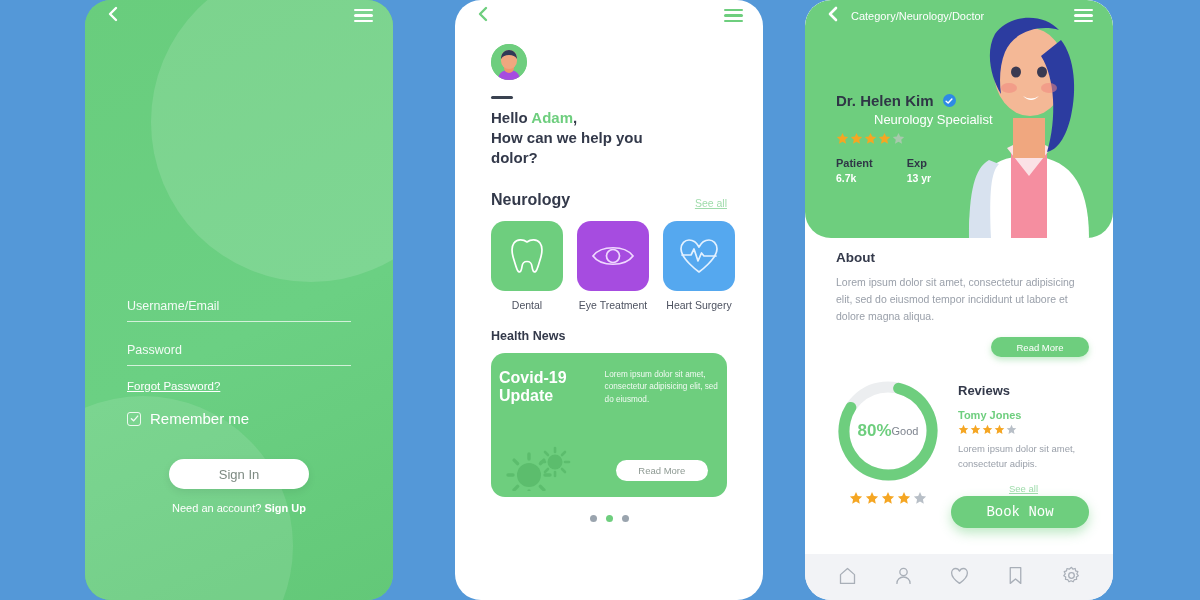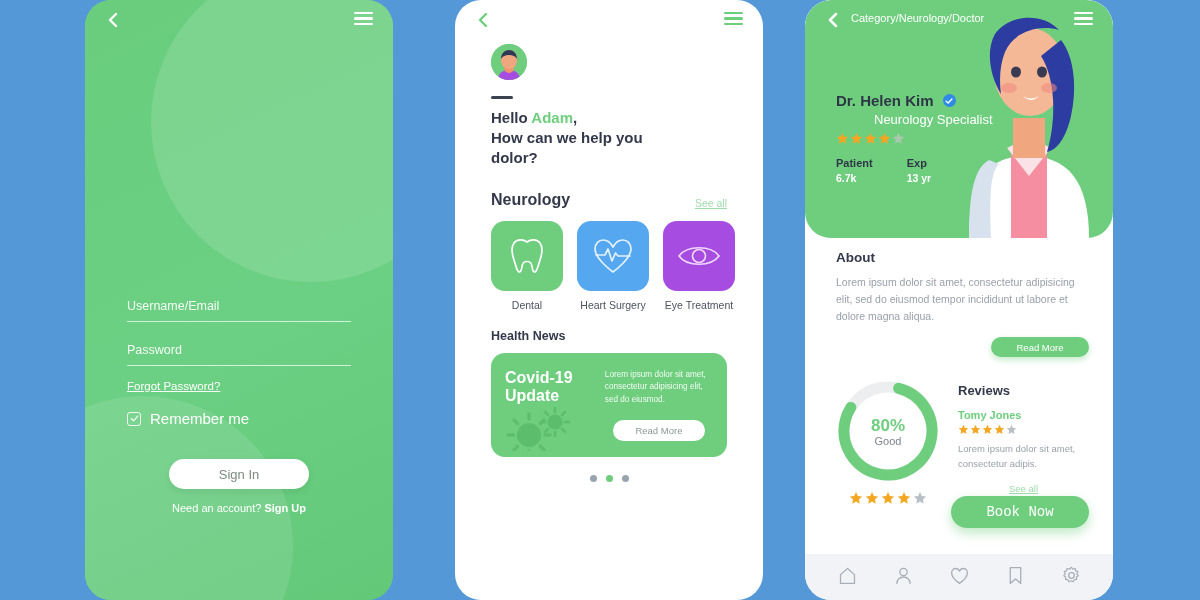--- a/index.html
+++ b/index.html
@@ -33,22 +33,22 @@
     background: rgba(255,255,255,.13);
     right:-78px; top:-38px;
   }
   .s1-circle-bl {
     position:absolute; width:300px; height:300px; border-radius:50%;
     background: rgba(255,255,255,.11);
     left:-92px; bottom:-96px;
   }
   .topbar {
     position:absolute; top:0; left:0; right:0; height:40px;
-    display:flex; align-items:flex-start; justify-content:space-between;
-    padding: 12px 20px;
+    display:flex; align-items:flex-end; justify-content:space-between;
+    padding: 18px 20px;
   }
   .chev { width:16px; height:16px; display:block; }
   .burger { width:19px; height:13px; display:flex; flex-direction:column; justify-content:space-between; }
   .burger i { display:block; height:2.4px; border-radius:2px; background:#fff; }
   .burger.green i { background:#6ece7e; }
 
   .s1-brand { position:absolute; left:0; right:0; top:152px; text-align:center; }
   .heart-wrap { height:96px; display:flex; align-items:center; justify-content:center; }
   .s1-title { margin-top:4px; font-size:28px; font-weight:700; letter-spacing:.4px; }
   .s1-title .w { color:#ffffff; }
@@ -100,23 +100,23 @@
   .cats { display:flex; gap:14px; margin-top:12px; }
   .cat { width:72px; text-align:center; }
   .cat-tile {
     width:72px; height:70px; border-radius:14px;
     display:flex; align-items:center; justify-content:center;
   }
   .cat-label { margin-top:8px; font-size:10.5px; color:#4d5260; }
 
   .news-title { margin-top:18px; font-size:12.5px; font-weight:700; color:#33394a; }
   .news-card {
-    margin-top:10px; height:104px; border-radius:14px;
+    margin-top:10px; height:144px; border-radius:14px;
     background:#6ece7e; position:relative; overflow:hidden;
-    display:flex; padding:16px 14px;justify-content:space-between;
+    display:flex; padding:16px 8px;
   }
   .news-left { width:48%; position:relative; z-index:2; }
   .news-h { color:#fff; font-size:16px; font-weight:700; line-height:1.16; }
   .news-right { width:52%; position:relative; z-index:2; display:flex; flex-direction:column; justify-content:space-between; }
   .news-p { color:rgba(255,255,255,.9); font-size:8.2px; line-height:1.55; }
   .read-more-white {
     align-self:center; width:92px; height:21px; border:none; border-radius:11px;
     background:#fff; color:#8e9a93; font-size:9.5px; cursor:pointer;
     font-family:"Liberation Sans", sans-serif;
   }
@@ -146,21 +146,21 @@
   .about-p { margin-top:9px; font-size:10.5px; line-height:1.62; color:#9aa0aa; }
   .read-more-green {
     display:block; margin:12px 0 0 auto; width:98px; height:20px;
     border:none; border-radius:10px; background:#6ece7e; color:#fff;
     font-size:9.5px; cursor:pointer; font-family:"Liberation Sans", sans-serif;
     box-shadow:0 3px 6px rgba(110,206,126,.4);
   }
 
   .rev-row { display:flex; gap:18px; margin-top:22px; }
   .ring-col { width:104px; text-align:center; }
-  .ring-txt { position:absolute; inset:0; display:flex; flex-direction:column; align-items:center; justify-content:center; }
+  .ring-txt { position:absolute; inset:0; display:flex; flex-direction:row; align-items:center; justify-content:center; }
   .ring-pct { font-size:17px; font-weight:700; color:#6ece7e; }
   .ring-lbl { font-size:11px; color:#7e848e; margin-top:-1px; }
   .ring-stars { display:flex; gap:2px; justify-content:center; margin-top:8px; }
 
   .rev-col { flex:1; padding-top:4px; }
   .rev-h { font-size:13px; font-weight:700; color:#33394a; }
   .rev-name { font-size:11px; font-weight:700; color:#6ece7e; margin-top:11px; }
   .rev-stars { display:flex; gap:1px; margin-top:3px; }
   .rev-p { font-size:9.5px; line-height:1.6; color:#9aa0aa; margin-top:6px; }
   .rev-see { display:block; text-align:center; font-size:9.5px; color:#9fdcab; margin-top:12px; }
@@ -259,36 +259,36 @@
       <div class="cats">
         <div class="cat">
           <div class="cat-tile" style="background:#6ece7e">
             <svg width="36" height="40" viewBox="0 0 36 40">
               <path d="M18 6 c-4-3-10-3-13 1 c-3 4-2 11 0 17 c1.6 4.8 2.5 10 4.4 11.5 c2 1.6 3.1-1.2 3.6-5 c.4-3 1-5 5-5 s4.6 2 5 5 c.5 3.8 1.6 6.6 3.6 5 c1.9-1.5 2.8-6.7 4.4-11.5 c2-6 3-13 0-17 c-3-4-9-4-13-1 z" fill="none" stroke="#ffffff" stroke-width="1.7" stroke-linejoin="round"></path>
             </svg>
           </div>
           <div class="cat-label">Dental</div>
         </div>
         <div class="cat">
+          <div class="cat-tile" style="background:#a64ce0">
+            <svg width="44" height="28" viewBox="0 0 44 28">
+              <path d="M2 14 C10 3 34 3 42 14 C34 25 10 25 2 14 Z" fill="none" stroke="#f0d8ff" stroke-width="1.7"></path>
+              <circle cx="22" cy="14" r="6.5" fill="none" stroke="#f0d8ff" stroke-width="1.7"></circle>
+            </svg>
+          </div>
+          <div class="cat-label">Eye Treatment</div>
+        </div>
+        <div class="cat">
           <div class="cat-tile" style="background:#55a8ef">
             <svg width="42" height="38" viewBox="0 0 42 38">
               <path d="M21 35 C21 35 3 22 3 12 C3 6.5 7 3 11 3 C15 3 19 6 21 10 C23 6 27 3 31 3 C35 3 39 6.5 39 12 C39 22 21 35 21 35 Z" fill="none" stroke="#e3f1ff" stroke-width="1.7" stroke-linejoin="round"></path>
               <path d="M4 18 H13 L16 12 L20 24 L23.5 16 L26 19 H38" fill="none" stroke="#e3f1ff" stroke-width="1.7" stroke-linejoin="round" stroke-linecap="round"></path>
             </svg>
           </div>
           <div class="cat-label">Heart Surgery</div>
-        </div>
-        <div class="cat">
-          <div class="cat-tile" style="background:#a64ce0">
-            <svg width="44" height="28" viewBox="0 0 44 28">
-              <path d="M2 14 C10 3 34 3 42 14 C34 25 10 25 2 14 Z" fill="none" stroke="#f0d8ff" stroke-width="1.7"></path>
-              <circle cx="22" cy="14" r="6.5" fill="none" stroke="#f0d8ff" stroke-width="1.7"></circle>
-            </svg>
-          </div>
-          <div class="cat-label">Eye Treatment</div>
         </div>
       </div>
 
       <div class="news-title">Health News</div>
       <div class="news-card">
         <svg class="virus" width="68" height="46" viewBox="0 0 68 46">
           <g fill="#5cbd6d">
             <circle cx="24" cy="30" r="12"></circle>
             <g stroke="#5cbd6d" stroke-width="3.4" stroke-linecap="round">
               <path d="M24 14 v-5"></path>

